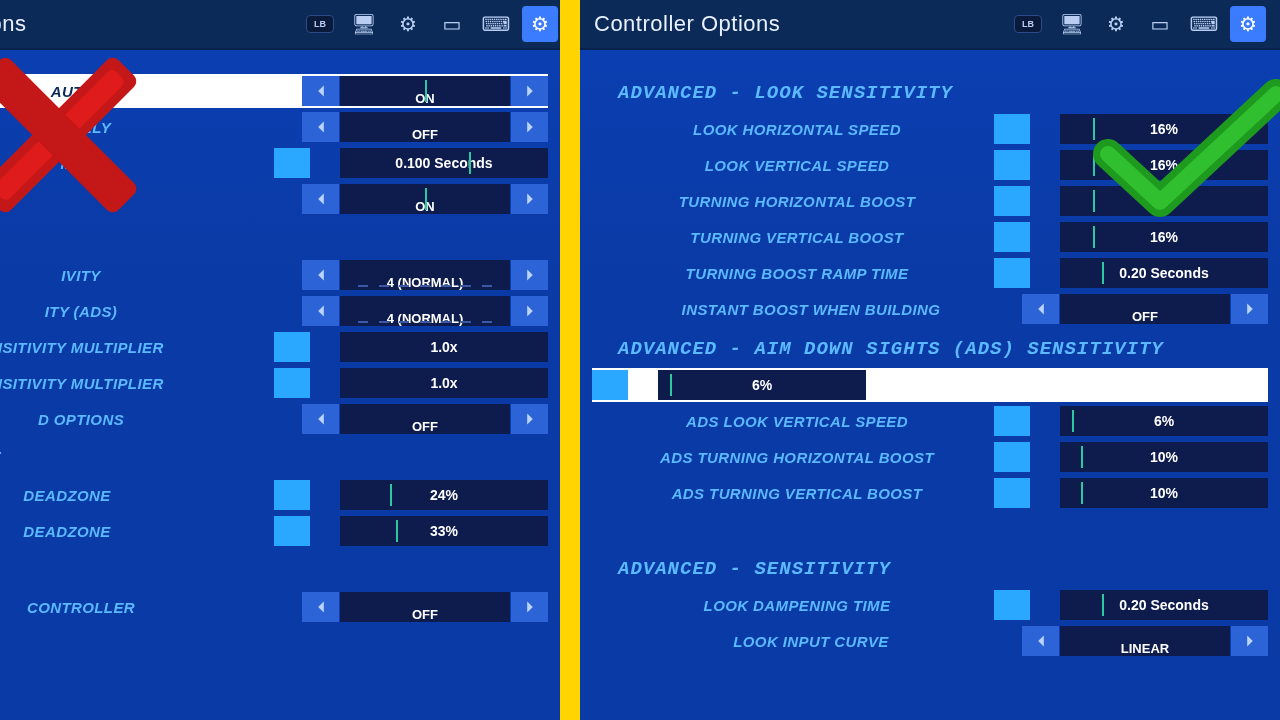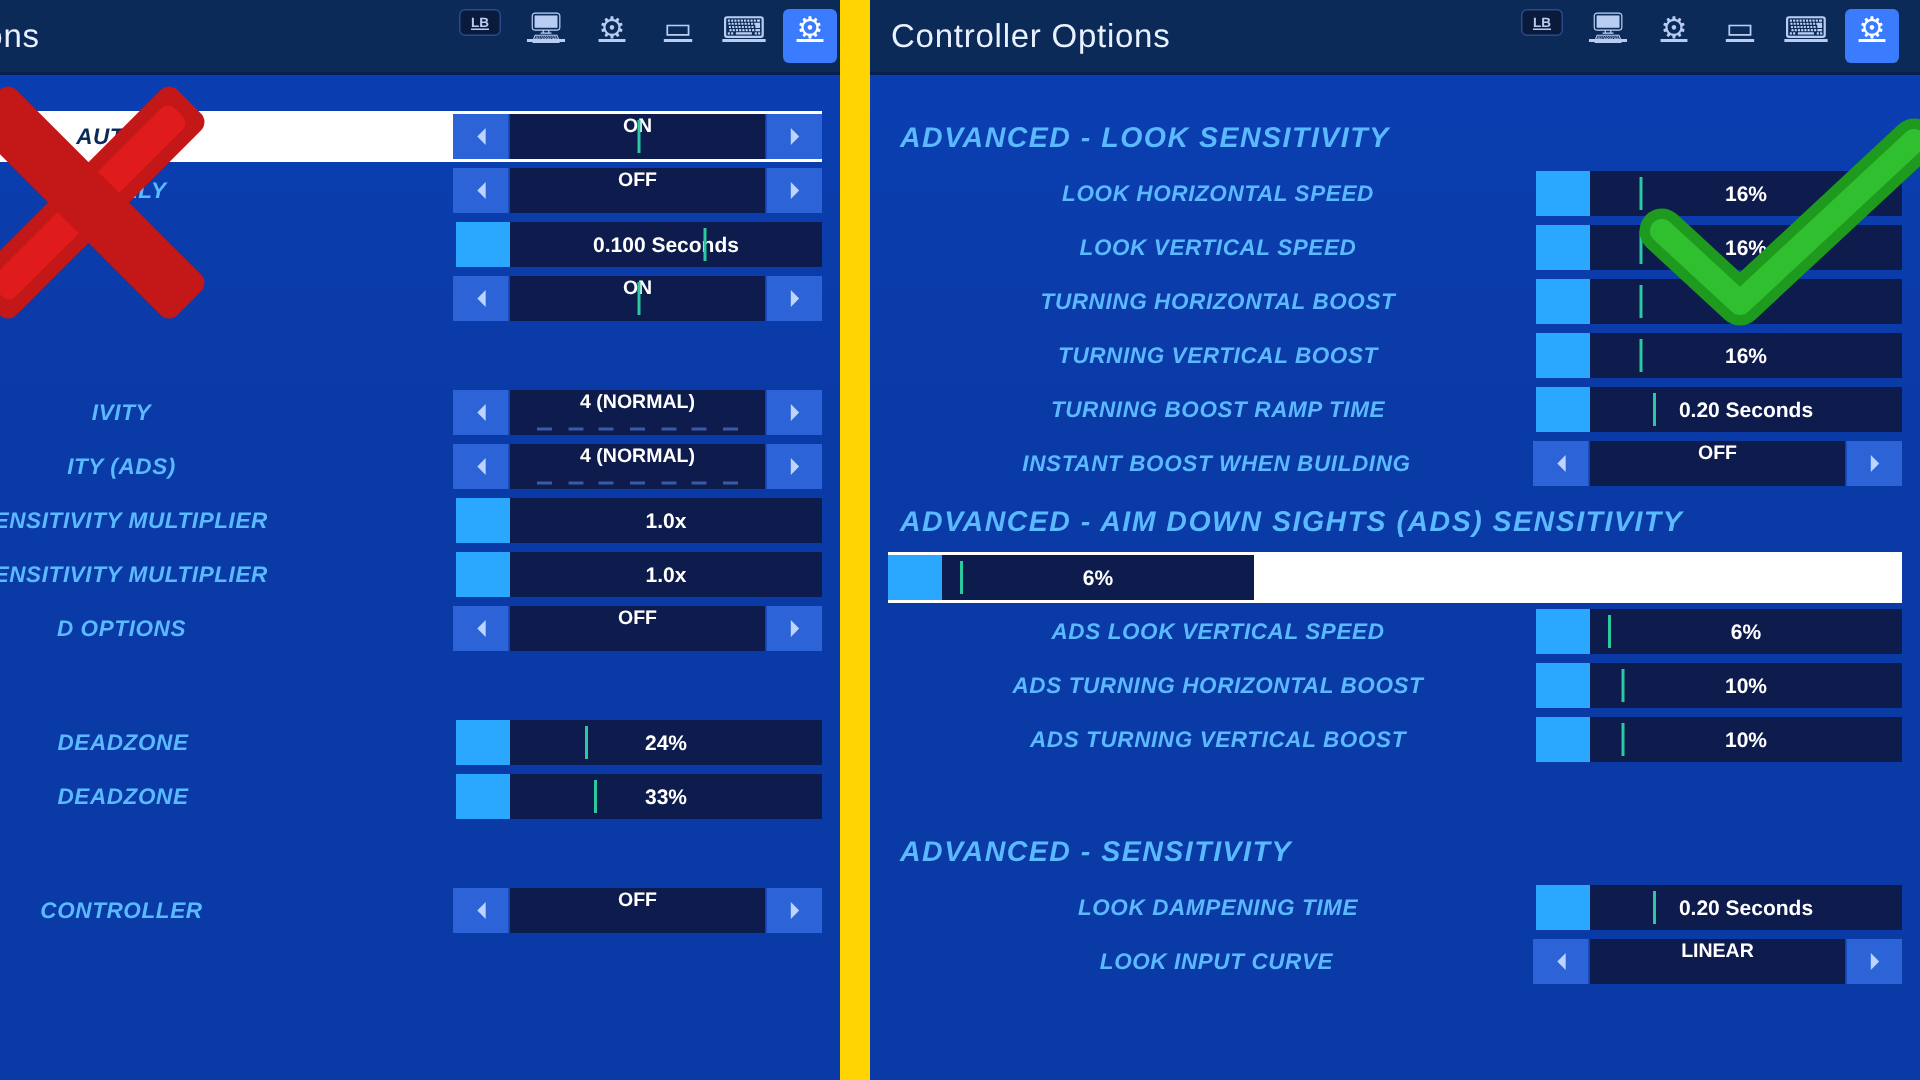--- a/index.html
+++ b/index.html
@@ -8,46 +8,46 @@
   .stage { position: relative; width: 1280px; height: 720px; display: flex; }
   .pane { position: relative; height: 100%; background: linear-gradient(180deg,#0b3fb3 0%, #0a3aa5 40%, #0a3aa5 100%); overflow: hidden; }
   .pane-left { width: 560px; }
   .divider { width: 20px; background: #ffd400; }
   .pane-right { width: 700px; }
 
   
   .header { display: flex; align-items: center; height: 50px; background: #0b2a58; border-bottom: 2px solid #06214d; padding: 0 14px; color: #e9f1ff; font-size: 22px; }
   .header .title { flex: 1; font-weight: 400; letter-spacing: 0.5px; }
   .header .tabs { display: flex; gap: 8px; align-items: center; }
-  .tab-icon { width: 36px; height: 36px; display: flex; align-items: flex-start; justify-content: center; color: #b9cdf2; font-size: 20px; text-decoration: underline; }
+  .tab-icon { width: 36px; height: 36px; display: flex; align-items: center; justify-content: center; color: #b9cdf2; font-size: 20px; }
   .tab-icon.active { background: #3b7cff; border-radius: 4px; color: #fff; }
   .lb-badge { width:28px; height:18px; border-radius:4px; background:#0a1a3a; border:1px solid #2a4a8a; color:#b9cdf2; font-size:9px; font-weight:bold; display:flex; align-items:center; justify-content:center; }
 
   
   .content { padding: 22px 0 0 0; }
-  .section-title { color:#5bb9ff; font-weight: 900; font-style: italic; letter-spacing: 1px; font-size: 19px; padding: 10px 20px 6px; text-transform: uppercase; }
+  .section-title { color:#5bb9ff; font-weight: 900; font-style: italic; letter-spacing: 1px; font-size: 19px; padding: 10px 38px 6px; text-transform: uppercase; font-family: Liberation Mono, monospace; }
 
   .row { display: flex; align-items: center; height: 34px; margin: 2px 12px; }
   .row .label { flex: 1; padding-left: 8px; color:#5bb9ff; font-weight: 800; font-style: italic; font-size: 15px; letter-spacing: 0.4px; text-transform: uppercase; white-space: nowrap; overflow: hidden; text-align: center; }
   .row.selected { background: #ffffff; }
   .row.selected .label { color:#0b2a58; }
 
   
   .valbox { display:flex; align-items:center; height:30px; }
   .arrow { width:38px; height:30px; background:#2c63d6; display:flex; align-items:center; justify-content:center; color:#bcd4ff; cursor:pointer; }
   .arrow.l { border-right:1px solid #0b3fb3; }
   .arrow.r { border-left:1px solid #0b3fb3; }
   .arrow svg { width:14px; height:14px; fill:#bcd4ff; }
-  .valcenter { width:170px; height:30px; background:#0e1b4d; display:flex; align-items:flex-start; justify-content:center; color:#fff; font-weight:700; font-size:13px; position:relative; }
+  .valcenter { width:170px; height:30px; background:#0e1b4d; display:flex; align-items:flex-end; justify-content:center; color:#fff; font-weight:700; font-size:13px; position:relative; }
   .valcenter .tick { position:absolute; top:4px; bottom:4px; width:2px; background:#2cc8a0; }
   .valcenter .ticks { position:absolute; bottom:3px; left:18px; right:18px; display:flex; justify-content:space-between; }
   .valcenter .ticks span { width:10px; height:2px; background:#3a5aa8; }
 
   
-  .slider { display:flex; align-items:center; height:30px; }
+  .slider { display:flex; align-items:center; height:30px;gap:30px; }
   .slider .handle { width:36px; height:30px; background:#2aa8ff; }
   .slider .track { width:208px; height:30px; background:#0e1b4d; display:flex; align-items:center; justify-content:center; color:#fff; font-weight:700; font-size:14px; position:relative; }
   .slider .track .ind { position:absolute; top:4px; bottom:4px; width:2px; background:#2cc8a0; }
 
   
   .pane-left .content { margin-left: -160px; }
   .pane-left .header { padding-left: 0; }
   .pane-left .header .title { margin-left: -80px; }
 
   

